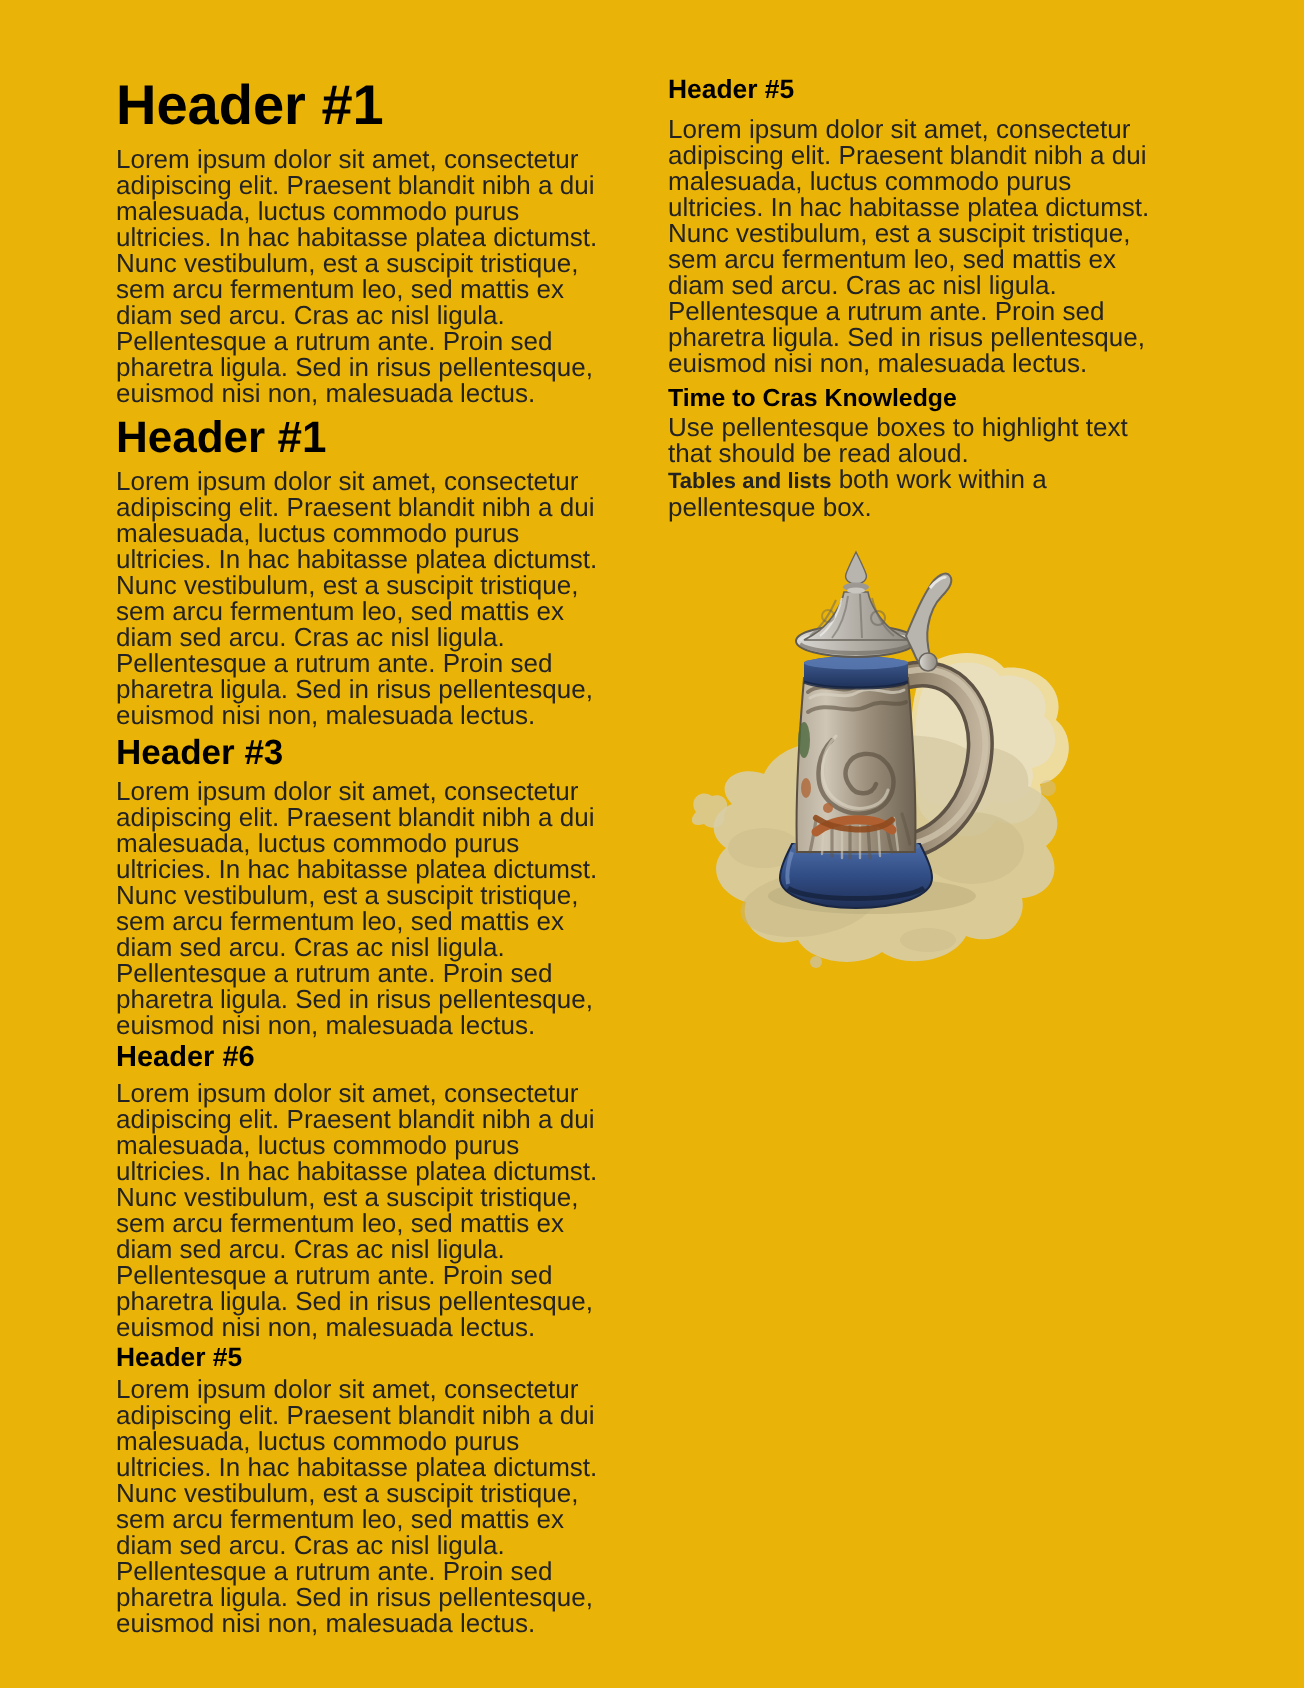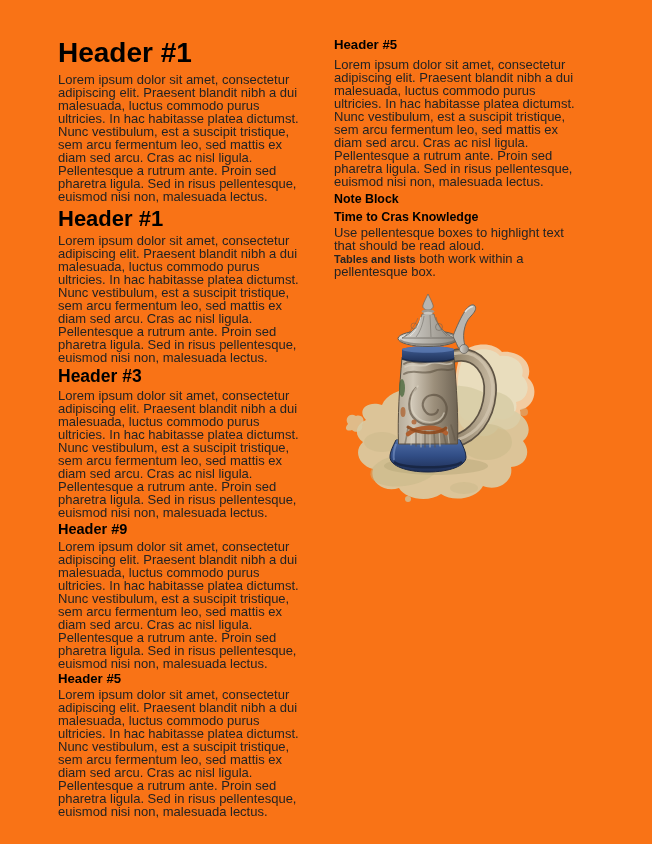--- a/index.html
+++ b/index.html
@@ -1,17 +1,17 @@
 <!DOCTYPE html>
 <html><head>
 <meta charset="utf-8">
 <style>
   html,body{margin:0;padding:0;background:#ffffff;}
   .page{
-    position:relative;width:652px;height:844px;background:#f97316;overflow:hidden;
+    position:relative;width:652px;height:844px;background:#eab308;overflow:hidden;
     font-family:"Liberation Sans","DejaVu Sans",sans-serif;color:#232323;
   }
   .col{position:absolute;top:38px;}
   .col-left{left:58px;width:250px;}
   .col-right{left:334px;width:252px;}
   .page p{font-size:13px;line-height:1.0;margin:0;color:#232323;}
   .page h1,.page h2,.page h3,.page h4,.page h5,.page h6{color:#000;font-weight:700;}
   .page h1{font-size:28px;line-height:1.08;margin:0 0 5px 0;}
   .page h2{font-size:22px;line-height:1.05;margin:4px 0 4px 0;}
   .page h3{font-size:17.5px;line-height:1.05;margin:3px 0 3px 0;}
@@ -29,30 +29,29 @@
 
 <div class="page">
 
   <div class="col col-left" id="left-col">
       <h1>Header #1</h1>
       <p>Lorem ipsum dolor sit amet, consectetur adipiscing elit. Praesent blandit nibh a dui malesuada, luctus commodo purus ultricies. In hac habitasse platea dictumst. Nunc vestibulum, est a suscipit tristique, sem arcu fermentum leo, sed mattis ex diam sed arcu. Cras ac nisl ligula. Pellentesque a rutrum ante. Proin sed pharetra ligula. Sed in risus pellentesque, euismod nisi non, malesuada lectus.</p>
       <h2>Header #1</h2>
       <p>Lorem ipsum dolor sit amet, consectetur adipiscing elit. Praesent blandit nibh a dui malesuada, luctus commodo purus ultricies. In hac habitasse platea dictumst. Nunc vestibulum, est a suscipit tristique, sem arcu fermentum leo, sed mattis ex diam sed arcu. Cras ac nisl ligula. Pellentesque a rutrum ante. Proin sed pharetra ligula. Sed in risus pellentesque, euismod nisi non, malesuada lectus.</p>
       <h3>Header #3</h3>
       <p>Lorem ipsum dolor sit amet, consectetur adipiscing elit. Praesent blandit nibh a dui malesuada, luctus commodo purus ultricies. In hac habitasse platea dictumst. Nunc vestibulum, est a suscipit tristique, sem arcu fermentum leo, sed mattis ex diam sed arcu. Cras ac nisl ligula. Pellentesque a rutrum ante. Proin sed pharetra ligula. Sed in risus pellentesque, euismod nisi non, malesuada lectus.</p>
-      <h4>Header #9</h4>
+      <h4>Header #6</h4>
       <p>Lorem ipsum dolor sit amet, consectetur adipiscing elit. Praesent blandit nibh a dui malesuada, luctus commodo purus ultricies. In hac habitasse platea dictumst. Nunc vestibulum, est a suscipit tristique, sem arcu fermentum leo, sed mattis ex diam sed arcu. Cras ac nisl ligula. Pellentesque a rutrum ante. Proin sed pharetra ligula. Sed in risus pellentesque, euismod nisi non, malesuada lectus.</p>
       <h5>Header #5</h5>
       <p>Lorem ipsum dolor sit amet, consectetur adipiscing elit. Praesent blandit nibh a dui malesuada, luctus commodo purus ultricies. In hac habitasse platea dictumst. Nunc vestibulum, est a suscipit tristique, sem arcu fermentum leo, sed mattis ex diam sed arcu. Cras ac nisl ligula. Pellentesque a rutrum ante. Proin sed pharetra ligula. Sed in risus pellentesque, euismod nisi non, malesuada lectus.</p>
     </div>
 
   <div class="col col-right">
     <h5>Header #5</h5>
     <p>Lorem ipsum dolor sit amet, consectetur adipiscing elit. Praesent blandit nibh a dui malesuada, luctus commodo purus ultricies. In hac habitasse platea dictumst. Nunc vestibulum, est a suscipit tristique, sem arcu fermentum leo, sed mattis ex diam sed arcu. Cras ac nisl ligula. Pellentesque a rutrum ante. Proin sed pharetra ligula. Sed in risus pellentesque, euismod nisi non, malesuada lectus.</p>
-    <h6>Note Block</h6>
     <h6>Time to Cras Knowledge</h6>
     <p>Use pellentesque boxes to highlight text that should be read aloud.</p>
     <p class="tables-note"><strong>Tables and lists</strong><span> both work within a pellentesque box.</span></p>
 
     <figure class="stein">
       <svg viewBox="0 0 235 212" xmlns="http://www.w3.org/2000/svg">
         <defs>
           <linearGradient id="gradBody" x1="0" y1="0" x2="1" y2="0">
             <stop offset="0" stop-color="#b7ac9a"></stop>
               <stop offset="0.25" stop-color="#cfc6b6"></stop>

